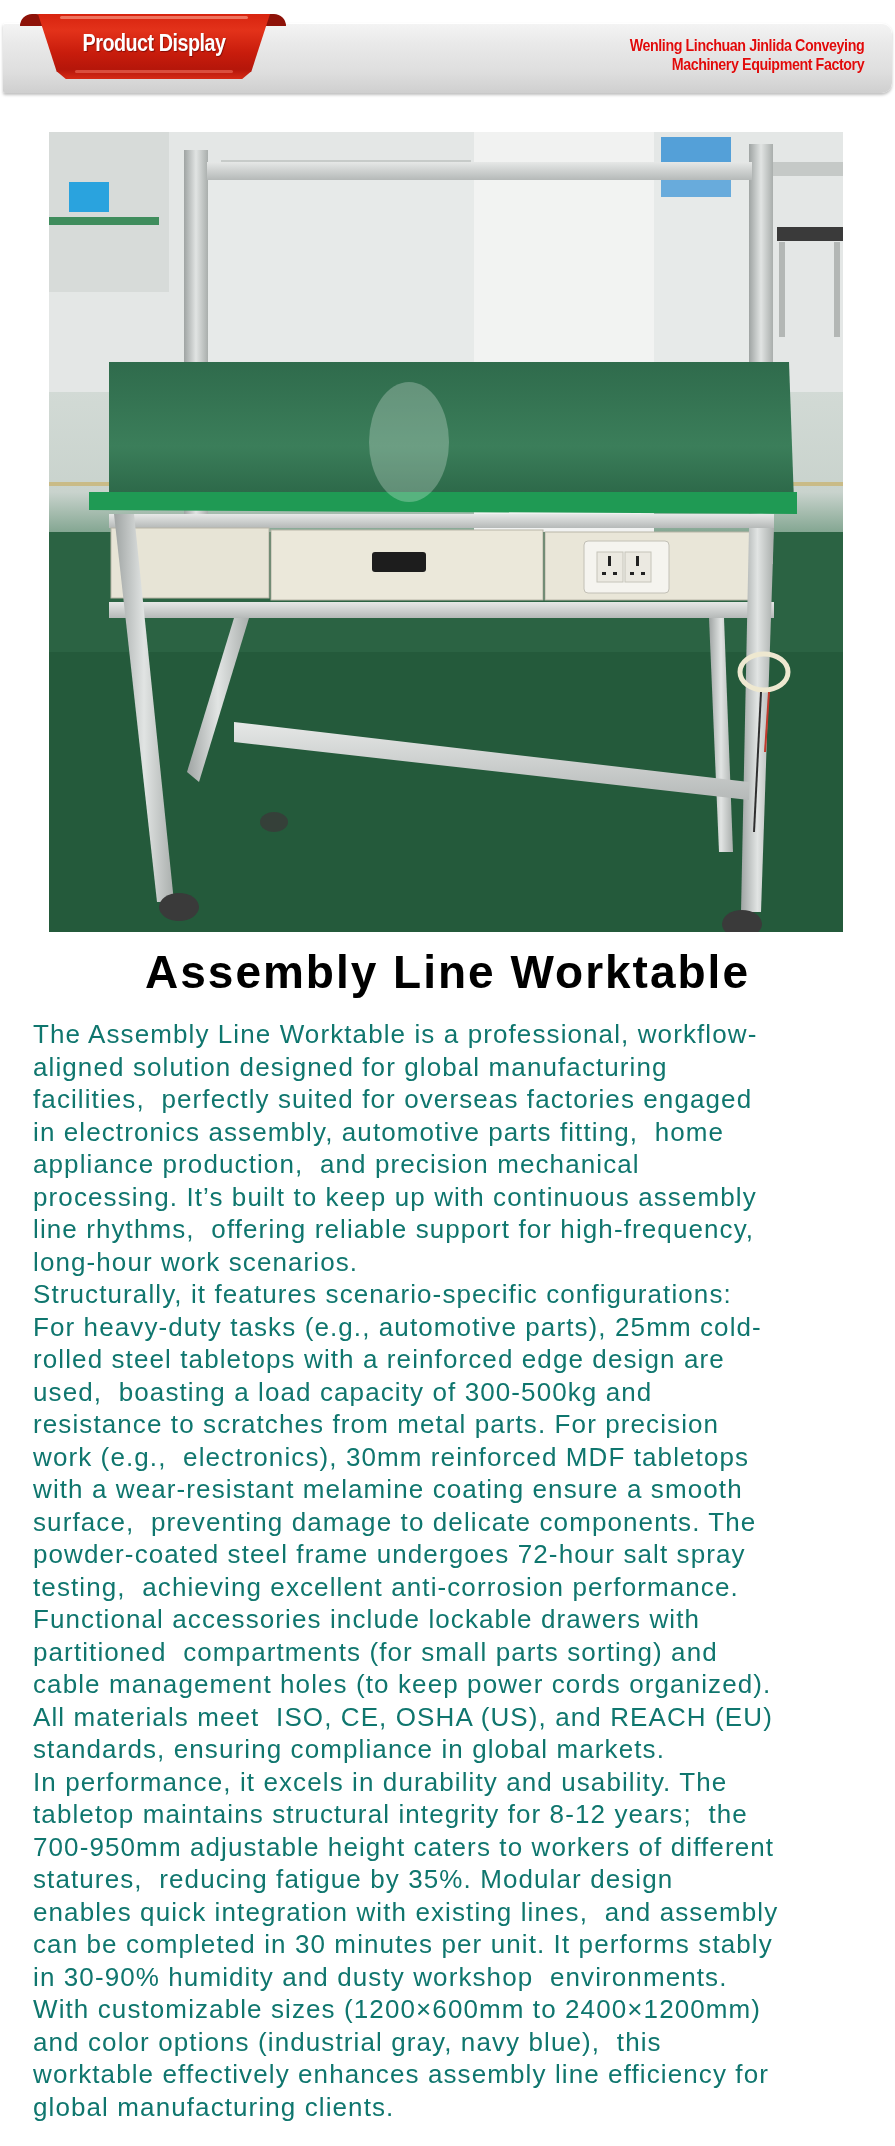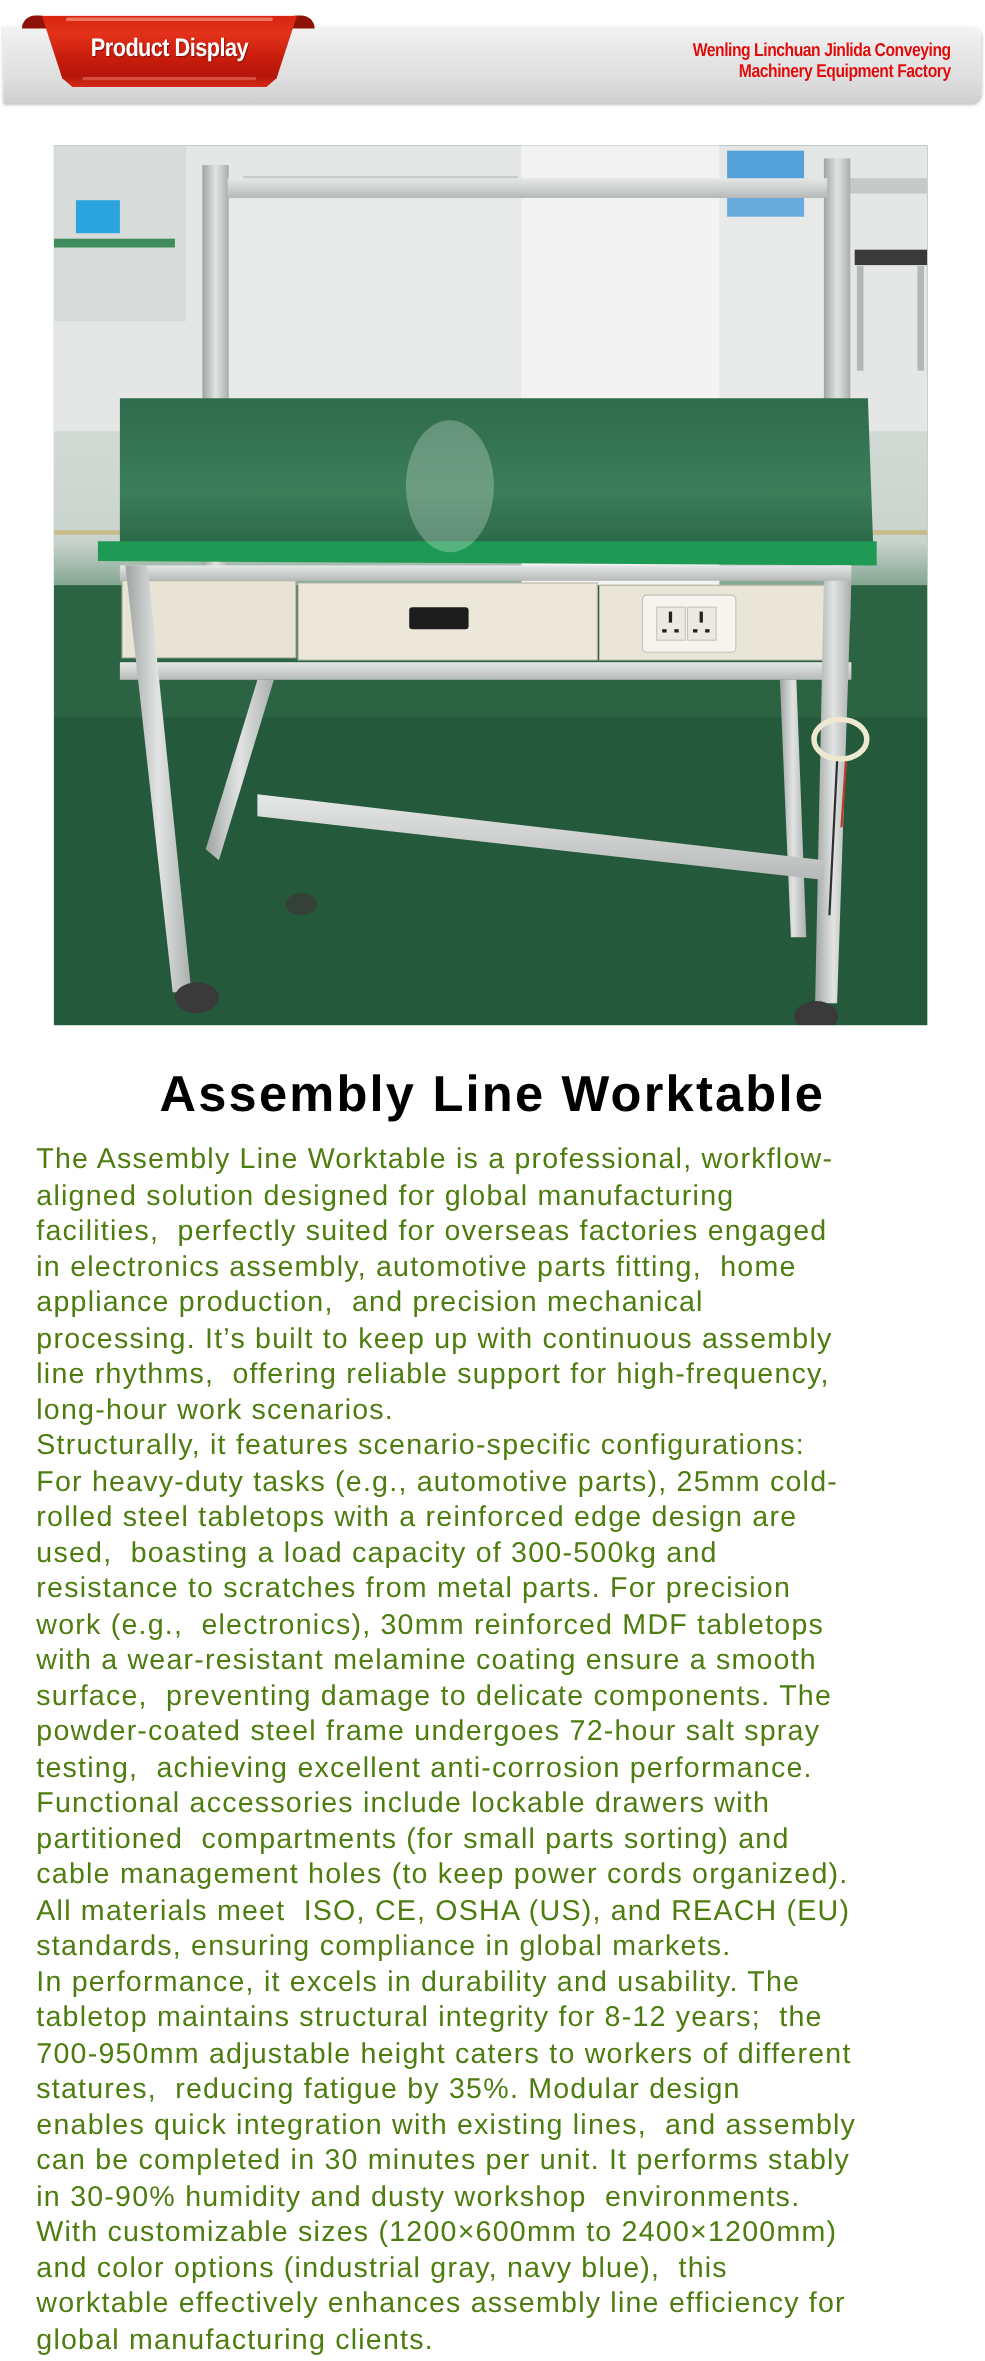--- a/index.html
+++ b/index.html
@@ -47,28 +47,28 @@
   .photo {
     position: absolute; left: 49px; top: 132px; width: 794px; height: 800px;
     overflow: hidden; background: #2f6a45;
   }
   .photo svg { display: block; }
 
   
   .title {
     position: absolute; left: 0; top: 944px; width: 895px; text-align: center;
     font-family: "Liberation Sans", sans-serif; font-weight: bold; font-size: 46px;
-    letter-spacing: 2px; color: #000000; line-height: 56px; margin-top: 22px;
+    letter-spacing: 2px; color: #000000; line-height: 56px;
   }
 
   
   .desc {
     position: absolute; left: 33px; top: 1018px; width: 850px;
     font-family: "Liberation Sans", sans-serif; font-size: 26px; letter-spacing: 1.1px;
-    line-height: 32.5px; color: #4d7c0f; white-space: pre; margin-top: 19px;
+    line-height: 32.5px; color: #0f766e; white-space: pre;
   }
   .desc .line { display: block; height: 32.5px; }
 </style>
 </head>
 <body>
 
 <div class="banner"></div>
 <div class="ribbon-fold-left"></div>
 <div class="ribbon-fold-right"></div>
 <div class="ribbon"></div>

